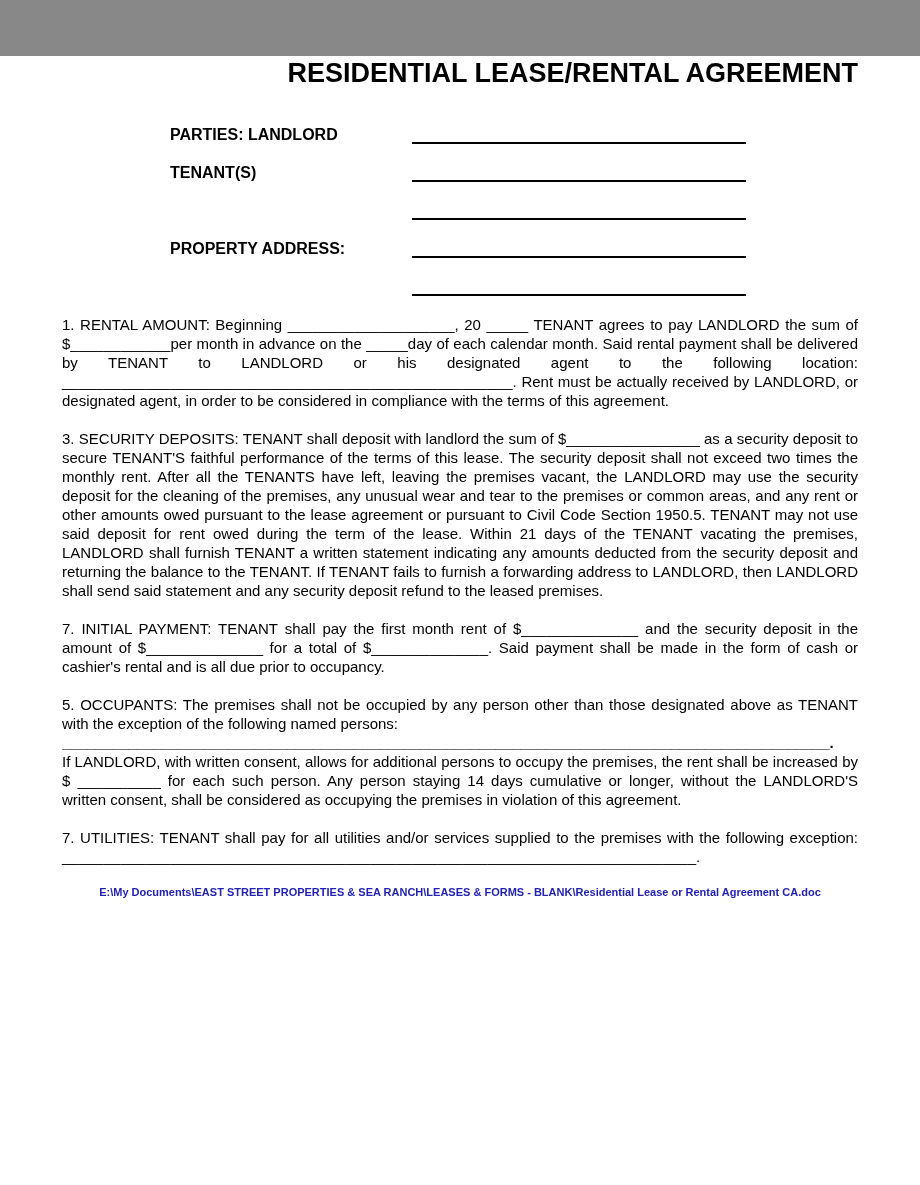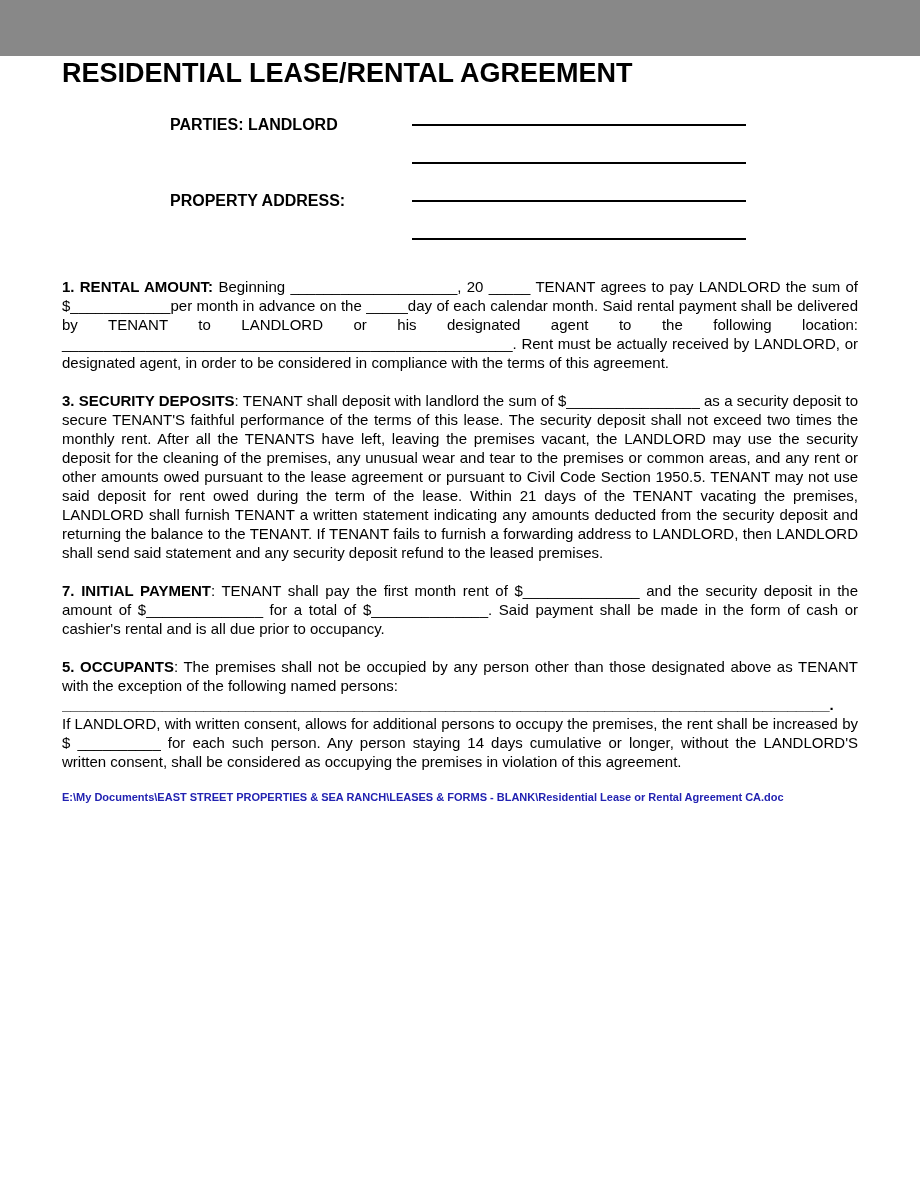--- a/index.html
+++ b/index.html
@@ -2,48 +2,52 @@
 <html><head>
 <meta charset="utf-8">
 <style>
   html,body{margin:0;padding:0;background:#888;}
   .page{
     width:920px;min-height:1185px;background:#ffffff;margin:0 auto;
     box-sizing:border-box;padding:0 62px 30px 62px;color:#000;
     font-family:"Liberation Sans","DejaVu Sans",sans-serif;
   }
   h1.doc-title{
-    margin:56px 0 0 0;text-align:left;font-size:27px;line-height:34px;
+    margin:56px 0 0 0;text-align:right;font-size:27px;line-height:34px;
     font-weight:bold;letter-spacing:0;
   }
   .hdr{margin:16px 0 0 108px;}
-  .hdr-row{display:flex;align-items:center;height:38px;gap:30px;}
+  .hdr-row{display:flex;align-items:flex-end;height:38px;gap:30px;}
   .hdr-label{width:212px;font-size:16px;font-weight:bold;line-height:18px;}
   .fill-line{width:334px;height:0;border-bottom:2px solid #000;}
   .body{margin-top:0;}
   p.section{
     margin:19px 0 0 0;font-size:15px;line-height:19px;text-align:justify;
   }
-  p.section b{font-weight:bold;}
+  p.section b{font-weight:normal;}
   .blank-line{display:block;white-space:nowrap;overflow:hidden;font-weight:bold;}
   .footer{
-    margin-top:20px;font-size:11px;font-weight:bold;
+    margin-top:20px;text-align:center;font-size:11px;font-weight:bold;
     line-height:13px;
   }
 </style>
 </head>
 <body>
 
 <div class="page">
 
   <h1 class="doc-title">RESIDENTIAL LEASE/RENTAL AGREEMENT</h1>
 
   <div class="hdr">
     <div class="hdr-row">
       <div class="hdr-label">PARTIES: LANDLORD</div>
+      <div class="fill-line"></div>
+    </div>
+    <div class="hdr-row">
+      <div class="hdr-label">TENANT(S)</div>
       <div class="fill-line"></div>
     </div>
     <div class="hdr-row">
       <div class="hdr-label"></div>
       <div class="fill-line"></div>
     </div>
     <div class="hdr-row">
       <div class="hdr-label">PROPERTY ADDRESS:</div>
       <div class="fill-line"></div>
     </div>
@@ -58,19 +62,20 @@
     <p class="section"><b>1. RENTAL AMOUNT:</b><span> Beginning ____________________, 20 _____ TENANT agrees to pay LANDLORD the sum of $____________per month in advance on the _____day of each calendar month. Said rental payment shall be delivered by TENANT to LANDLORD or his designated agent to the following location: ______________________________________________________. Rent must be actually received by LANDLORD, or designated agent, in order to be considered in compliance with the terms of this agreement.</span></p>
 
 
     <p class="section"><b>3. SECURITY DEPOSITS</b><span>: TENANT shall deposit with landlord the sum of $________________ as a security deposit to secure TENANT'S faithful performance of the terms of this lease. The security deposit shall not exceed two times the monthly rent. After all the TENANTS have left, leaving the premises vacant, the LANDLORD may use the security deposit for the cleaning of the premises, any unusual wear and tear to the premises or common areas, and any rent or other amounts owed pursuant to the lease agreement or pursuant to Civil Code Section 1950.5. TENANT may not use said deposit for rent owed during the term of the lease. Within 21 days of the TENANT vacating the premises, LANDLORD shall furnish TENANT a written statement indicating any amounts deducted from the security deposit and returning the balance to the TENANT. If TENANT fails to furnish a forwarding address to LANDLORD, then LANDLORD shall send said statement and any security deposit refund to the leased premises.</span></p>
 
     <p class="section"><b>7. INITIAL PAYMENT</b><span>: TENANT shall pay the first month rent of $______________ and the security deposit in the amount of $______________ for a total of $______________. Said payment shall be made in the form of cash or cashier's rental and is all due prior to occupancy.</span></p>
 
     <p class="section"><b>5. OCCUPANTS</b><span>: The premises shall not be occupied by any person other than those designated above as TENANT with the exception of the following named persons:</span><span class="blank-line">____________________________________________________________________________________________.</span><span>If LANDLORD, with written consent, allows for additional persons to occupy the premises, the rent shall be increased by $ __________ for each such person. Any person staying 14 days cumulative or longer, without the LANDLORD'S written consent, shall be considered as occupying the premises in violation of this agreement.</span></p>
 
 
+    <p class="section"><b>7. UTILITIES:</b><span> TENANT shall pay for all utilities and/or services supplied to the premises with the following exception: ____________________________________________________________________________.</span></p>
 
 
   </div>
 
   <div class="footer" style="color: rgb(34, 34, 178);">E:\My Documents\EAST STREET PROPERTIES &amp; SEA RANCH\LEASES &amp; FORMS - BLANK\Residential Lease or Rental Agreement CA.doc</div>
 
 </div>
 
 </body></html>

